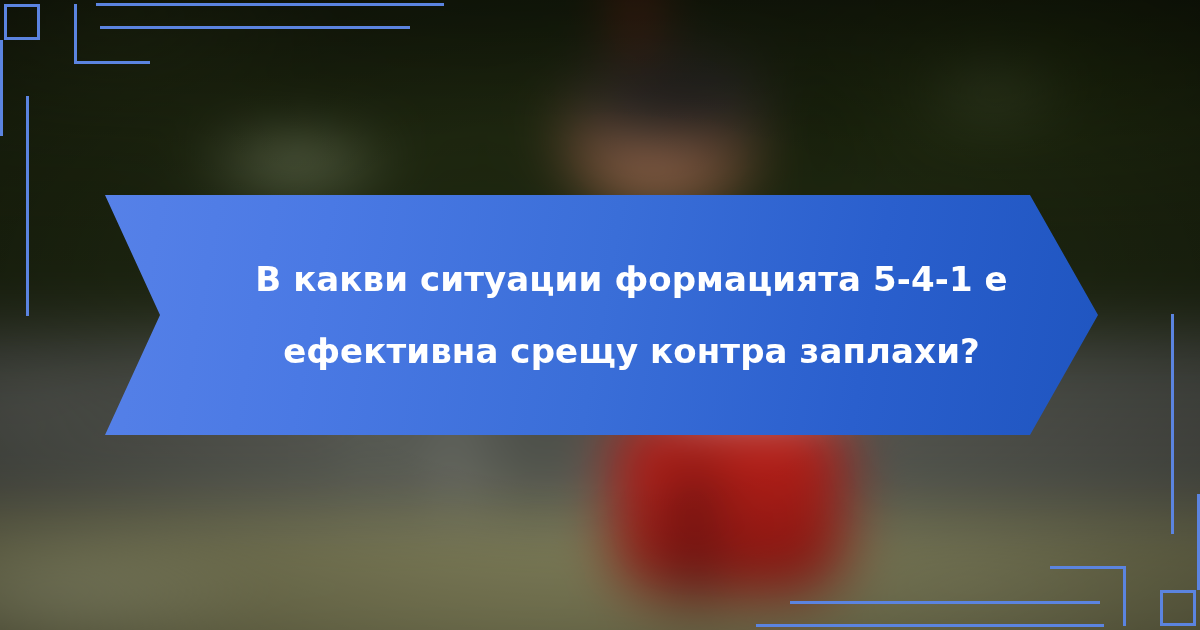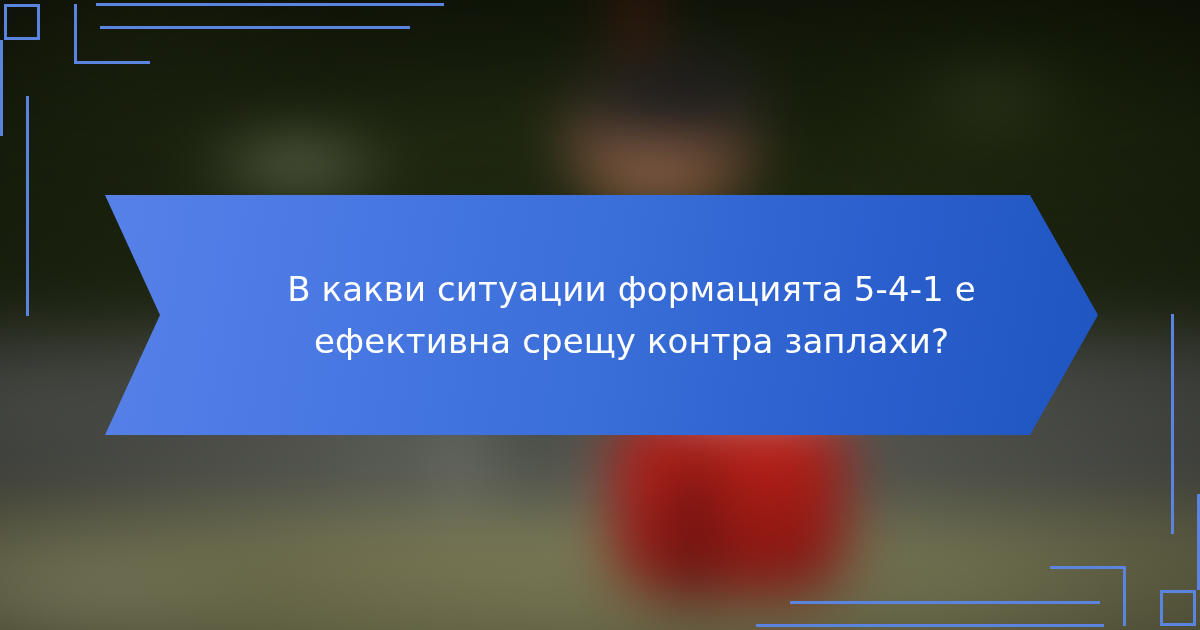--- a/index.html
+++ b/index.html
@@ -147,22 +147,22 @@
     display:flex;
     align-items:center;
     justify-content:center;
   }
 
   .ribbon-text {
     width:760px;
     margin-left:60px;
     color:#ffffff;
     font-size:34px;
-    line-height:52px;
-    font-weight:400;
+    line-height:72px;
+    font-weight:700;
     text-align:center;
     letter-spacing:.1px;
     white-space:pre-line;
   }
 </style>
 </head>
 <body>
 
 <div id="stage">
 

